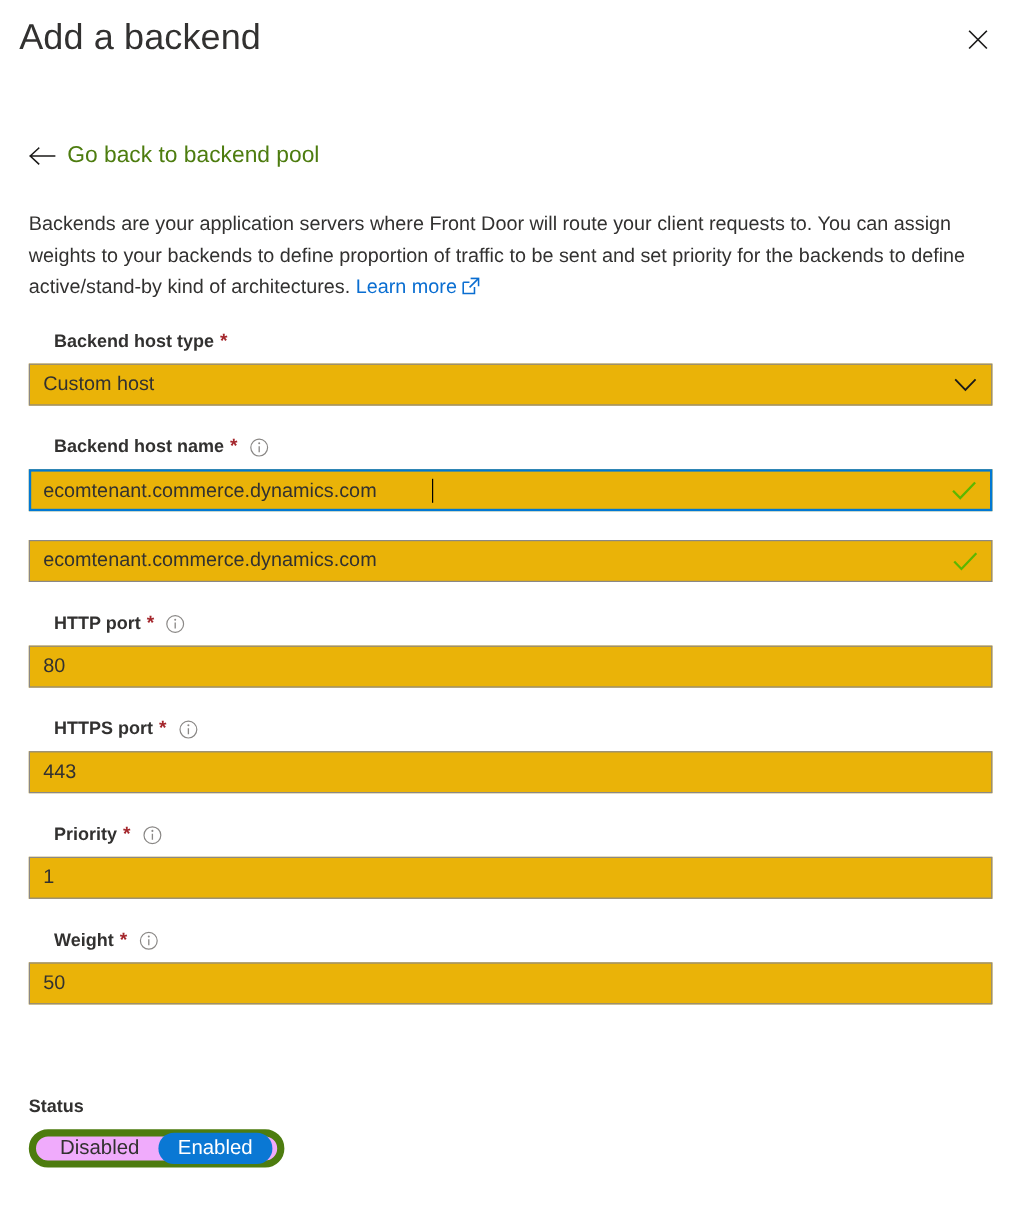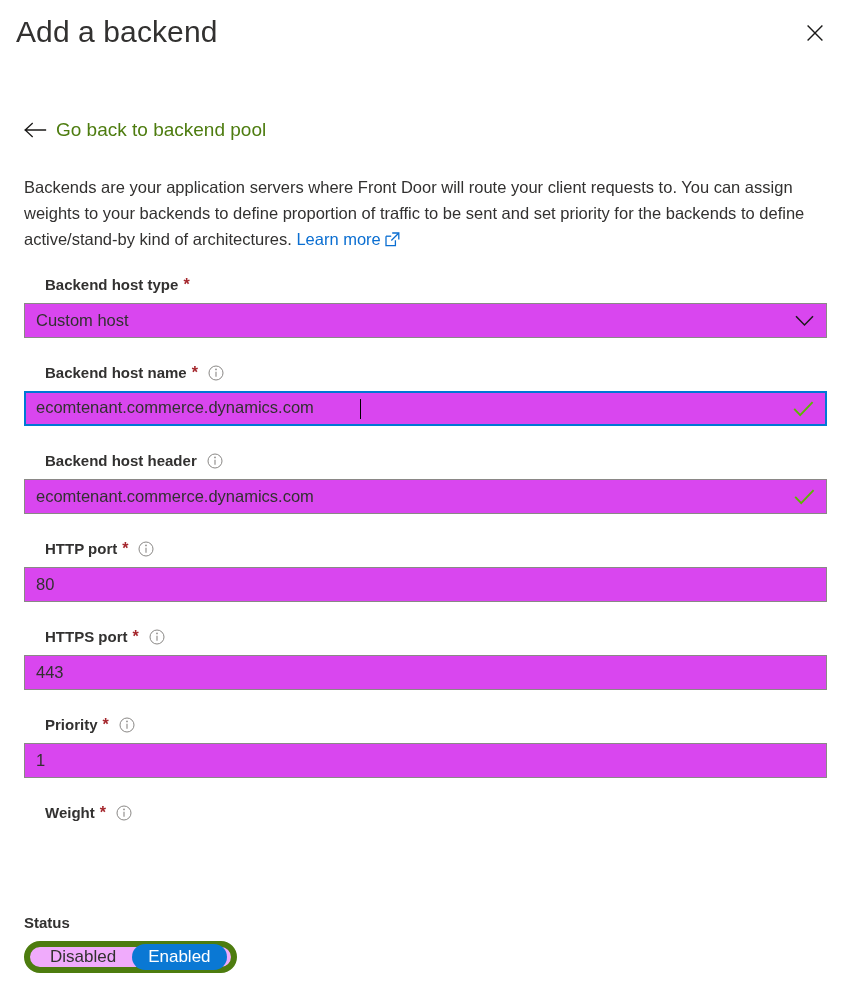--- a/index.html
+++ b/index.html
@@ -133,23 +133,23 @@
     display: inline-flex;
     align-items: center;
     cursor: pointer;
   }
 
   .control {
     position: relative;
     width: 803px;
     height: 35px;
     border: 1px solid #8a8886;
-    background: #d946ef;
-    display: flex;
-    align-items: flex-end;
+    background: #eab308;
+    display: flex;
+    align-items: flex-start;
   }
   .control.focused {
     border: 2px solid #0078d4;
   }
   .control-text {
     font-size: 16.5px;
     color: #323130;
     padding-left: 11px;
     line-height: 33px;
     white-space: nowrap;
@@ -297,110 +297,103 @@
           <svg width="21" height="17" viewBox="0 0 21 17">
             <path d="M1.2 8.4 L7.2 14.6 L19.6 1.6" stroke="#5bb700" stroke-width="1.9" fill="none"></path>
           </svg>
         </span>
       </div>
     </div>
 
     <div class="spacer-24"></div>
 
     <div class="field">
-      <div class="field-label-row">
-        <span class="field-label">Backend host header</span>
+      <div class="control">
+        <span class="control-text">ecomtenant.commerce.dynamics.com</span>
+        <span class="valid-check">
+          <svg width="21" height="17" viewBox="0 0 21 17">
+            <path d="M1.2 8.4 L7.2 14.6 L19.6 1.6" stroke="#5bb700" stroke-width="1.9" fill="none"></path>
+          </svg>
+        </span>
+      </div>
+    </div>
+
+    <div class="spacer-24"></div>
+
+    <div class="field">
+      <div class="field-label-row">
+        <span class="field-label">HTTP port</span>
+        <span class="required-asterisk">*</span>
         <span class="info-icon">
           <svg width="16" height="16" viewBox="0 0 16 16">
             <circle cx="8" cy="8" r="7" stroke="#8a8886" stroke-width="1" fill="none"></circle>
             <circle cx="8" cy="4.4" r="0.85" fill="#8a8886"></circle>
             <path d="M8 6.8 L8 11.8" stroke="#8a8886" stroke-width="1.1"></path>
           </svg>
         </span>
       </div>
       <div class="control">
-        <span class="control-text">ecomtenant.commerce.dynamics.com</span>
-        <span class="valid-check">
-          <svg width="21" height="17" viewBox="0 0 21 17">
-            <path d="M1.2 8.4 L7.2 14.6 L19.6 1.6" stroke="#5bb700" stroke-width="1.9" fill="none"></path>
-          </svg>
-        </span>
-      </div>
-    </div>
-
-    <div class="spacer-24"></div>
-
-    <div class="field">
-      <div class="field-label-row">
-        <span class="field-label">HTTP port</span>
+        <span class="control-text">80</span>
+      </div>
+    </div>
+
+    <div class="spacer-24"></div>
+
+    <div class="field">
+      <div class="field-label-row">
+        <span class="field-label">HTTPS port</span>
         <span class="required-asterisk">*</span>
         <span class="info-icon">
           <svg width="16" height="16" viewBox="0 0 16 16">
             <circle cx="8" cy="8" r="7" stroke="#8a8886" stroke-width="1" fill="none"></circle>
             <circle cx="8" cy="4.4" r="0.85" fill="#8a8886"></circle>
             <path d="M8 6.8 L8 11.8" stroke="#8a8886" stroke-width="1.1"></path>
           </svg>
         </span>
       </div>
       <div class="control">
-        <span class="control-text">80</span>
-      </div>
-    </div>
-
-    <div class="spacer-24"></div>
-
-    <div class="field">
-      <div class="field-label-row">
-        <span class="field-label">HTTPS port</span>
+        <span class="control-text">443</span>
+      </div>
+    </div>
+
+    <div class="spacer-24"></div>
+
+    <div class="field">
+      <div class="field-label-row">
+        <span class="field-label">Priority</span>
         <span class="required-asterisk">*</span>
         <span class="info-icon">
           <svg width="16" height="16" viewBox="0 0 16 16">
             <circle cx="8" cy="8" r="7" stroke="#8a8886" stroke-width="1" fill="none"></circle>
             <circle cx="8" cy="4.4" r="0.85" fill="#8a8886"></circle>
             <path d="M8 6.8 L8 11.8" stroke="#8a8886" stroke-width="1.1"></path>
           </svg>
         </span>
       </div>
       <div class="control">
-        <span class="control-text">443</span>
-      </div>
-    </div>
-
-    <div class="spacer-24"></div>
-
-    <div class="field">
-      <div class="field-label-row">
-        <span class="field-label">Priority</span>
+        <span class="control-text">1</span>
+      </div>
+    </div>
+
+    <div class="spacer-24"></div>
+
+    <div class="field">
+      <div class="field-label-row">
+        <span class="field-label">Weight</span>
         <span class="required-asterisk">*</span>
         <span class="info-icon">
           <svg width="16" height="16" viewBox="0 0 16 16">
             <circle cx="8" cy="8" r="7" stroke="#8a8886" stroke-width="1" fill="none"></circle>
             <circle cx="8" cy="4.4" r="0.85" fill="#8a8886"></circle>
             <path d="M8 6.8 L8 11.8" stroke="#8a8886" stroke-width="1.1"></path>
           </svg>
         </span>
       </div>
       <div class="control">
-        <span class="control-text">1</span>
-      </div>
-    </div>
-
-    <div class="spacer-24"></div>
-
-    <div class="field">
-      <div class="field-label-row">
-        <span class="field-label">Weight</span>
-        <span class="required-asterisk">*</span>
-        <span class="info-icon">
-          <svg width="16" height="16" viewBox="0 0 16 16">
-            <circle cx="8" cy="8" r="7" stroke="#8a8886" stroke-width="1" fill="none"></circle>
-            <circle cx="8" cy="4.4" r="0.85" fill="#8a8886"></circle>
-            <path d="M8 6.8 L8 11.8" stroke="#8a8886" stroke-width="1.1"></path>
-          </svg>
-        </span>
+        <span class="control-text">50</span>
       </div>
     </div>
 
   </div>
 
   <div class="status-block">
     <div class="status-label">Status</div>
     <div class="toggle-group">
       <div class="toggle-option">Disabled</div>
       <div class="toggle-option selected">Enabled</div>

